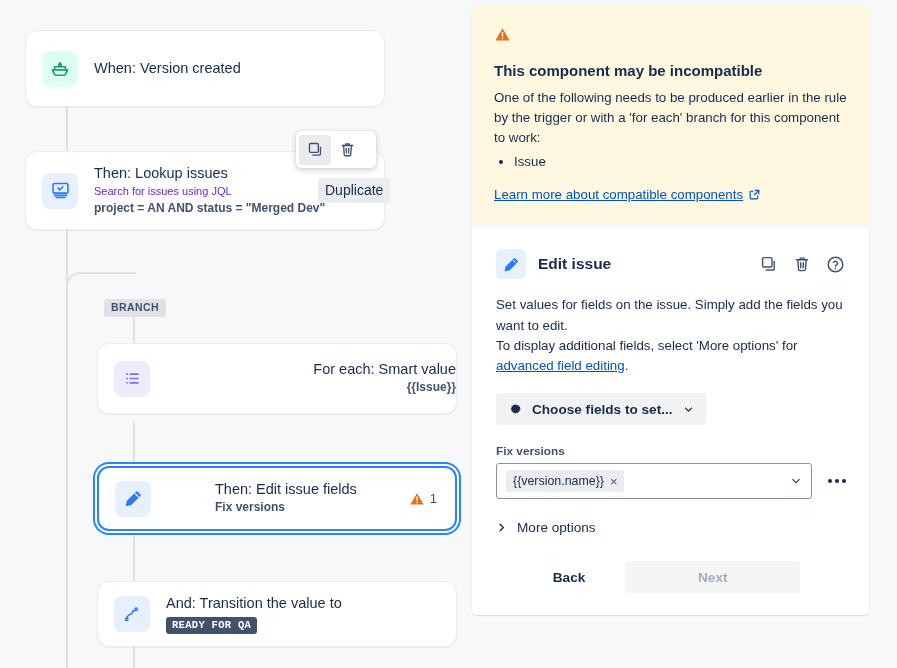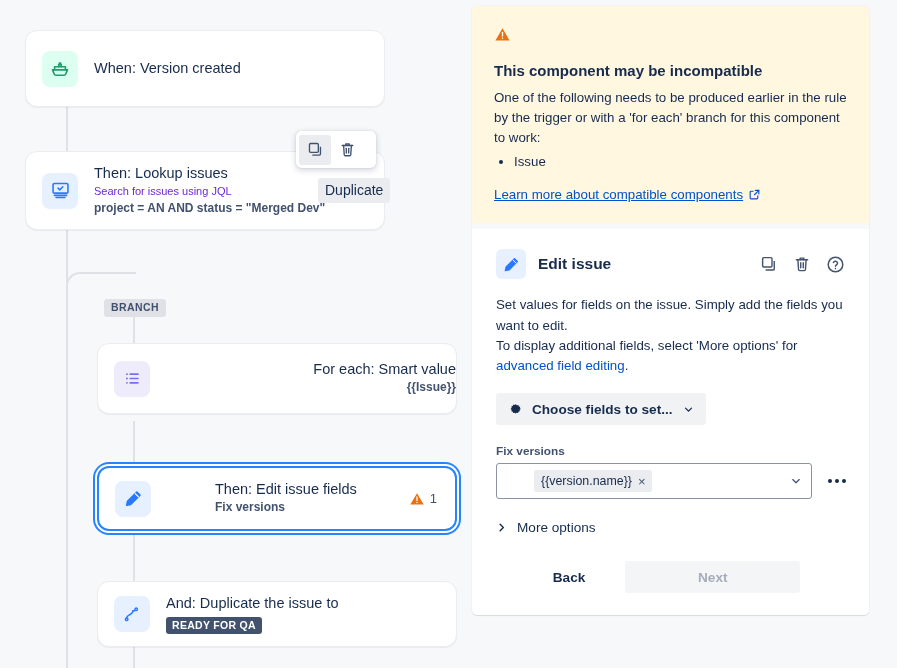--- a/index.html
+++ b/index.html
@@ -108,20 +108,21 @@
     display: inline-block;
     background: #42526e;
     color: #ffffff;
     font-size: 10.5px;
     font-weight: 700;
     letter-spacing: 0.3px;
     border-radius: 3px;
     padding: 3px 6px 3px 6px;
     line-height: 1;
     margin-top: 4px;
+    font-family: Liberation Mono, monospace;
   }
 
   .warn-count {
     display: flex;
     align-items: center;
     gap: 5px;
     margin-right: 18px;
     font-size: 13px;
     color: #42526e;
   }
@@ -244,20 +245,21 @@
   }
   .head-icon-btn { cursor: pointer; display: flex; }
 
   .panel-desc {
     font-size: 13.3px;
     color: #172b4d;
     line-height: 1.52;
   }
   .panel-desc a {
     color: #0052cc;
+    text-decoration: underline;
     cursor: pointer;
   }
 
   #choose-fields-btn {
     margin-top: 17px;
     display: inline-flex;
     align-items: center;
     gap: 9px;
     background: #f1f2f4;
     border: none;
@@ -297,21 +299,20 @@
   .chip {
     background: #ebecf0;
     border-radius: 2px;
     height: 22px;
     display: inline-flex;
     align-items: center;
     padding: 0 4px 0 7px;
     font-size: 12.4px;
     color: #172b4d;
     gap: 4px;
-    margin-left: 28px;
   }
   .chip-x {
     font-size: 13px;
     color: #42526e;
     cursor: pointer;
     line-height: 1;
     padding: 0 2px;
   }
   .select-caret { margin-left: auto; display: flex; }
   #field-more-btn {
@@ -449,21 +450,21 @@
   <div class="rule-card" style="left:97px; top:581px; width:360px; height:66px;">
     <div class="card-icon blue">
       <svg width="20" height="20" viewBox="0 0 24 24" fill="none" stroke="#2979ff" stroke-width="1.8" stroke-linecap="round" stroke-linejoin="round">
         <path d="M5.6 17.2c0-3 2.2-3.6 4-4.6 1.8-1 3.6-1.6 3.6-4.6"></path>
         <circle cx="5.6" cy="18.4" r="1.5" fill="#ffffff"></circle>
         <circle cx="17" cy="6.4" r="1.5" fill="#ffffff"></circle>
         <path d="M13.2 8h2.3"></path>
       </svg>
     </div>
     <div class="card-body">
-      <div class="card-title">And: Duplicate the issue to</div>
+      <div class="card-title">And: Transition the value to</div>
       <div><span class="status-lozenge">READY FOR QA</span></div>
     </div>
   </div>
 
   <div id="hover-toolbar">
     <div class="tb-btn active">
       <svg width="17" height="17" viewBox="0 0 24 24" fill="none" stroke="#42526e" stroke-width="1.9" stroke-linejoin="round">
         <rect x="3.5" y="3.5" width="12.5" height="12.5" rx="1.6"></rect>
         <path d="M19 8v10.5a1.5 1.5 0 0 1-1.5 1.5H7.5"></path>
       </svg>

